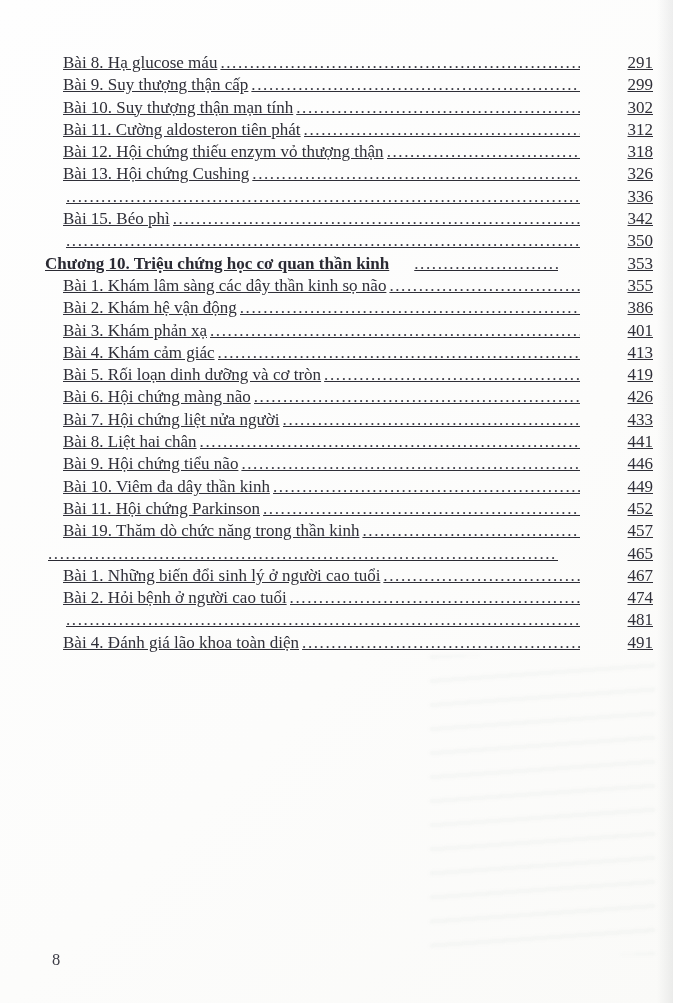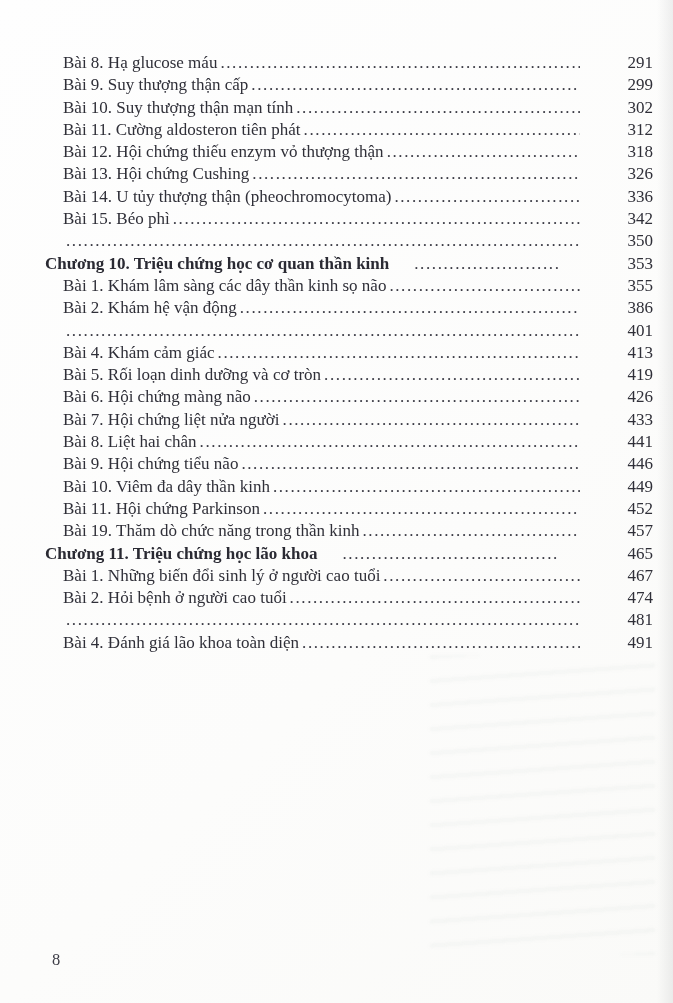--- a/index.html
+++ b/index.html
@@ -54,20 +54,21 @@
     right: 20px;
     color: #2f2f38;
     font-size: 17px;
   }
   .toc-row {
     display: flex;
     align-items: stretch;
     height: 22.3px;
     line-height: 22.3px;
     white-space: nowrap;
+    text-decoration: underline;
   }
   .toc-row.chapter {
     font-weight: 700;
     color: #2a2a33;
     gap: 22px;
   }
   .toc-row.item {
     padding-left: 18px;
   }
   .toc-row .lab {
@@ -133,21 +134,20 @@
       <span class="lab">Bài 12. Hội chứng thiếu enzym vỏ thượng thận</span>
       <span class="dots">..........................................................................................................................................................................</span>
       <span class="pg">318</span>
     </div>
     <div class="toc-row item">
       <span class="lab">Bài 13. Hội chứng Cushing</span>
       <span class="dots">..........................................................................................................................................................................</span>
       <span class="pg">326</span>
     </div>
     <div class="toc-row item">
-      <span class="lab">Bài 14. U tủy thượng thận (pheochromocytoma)</span>
       <span class="dots">..........................................................................................................................................................................</span>
       <span class="pg">336</span>
     </div>
     <div class="toc-row item">
       <span class="lab">Bài 15. Béo phì</span>
       <span class="dots">..........................................................................................................................................................................</span>
       <span class="pg">342</span>
     </div>
     <div class="toc-row item">
       <span class="dots">..........................................................................................................................................................................</span>
@@ -162,20 +162,21 @@
       <span class="lab">Bài 1. Khám lâm sàng các dây thần kinh sọ não</span>
       <span class="dots">..........................................................................................................................................................................</span>
       <span class="pg">355</span>
     </div>
     <div class="toc-row item">
       <span class="lab">Bài 2. Khám hệ vận động</span>
       <span class="dots">..........................................................................................................................................................................</span>
       <span class="pg">386</span>
     </div>
     <div class="toc-row item">
+      <span class="lab">Bài 3. Khám phản xạ</span>
       <span class="dots">..........................................................................................................................................................................</span>
       <span class="pg">401</span>
     </div>
     <div class="toc-row item">
       <span class="lab">Bài 4. Khám cảm giác</span>
       <span class="dots">..........................................................................................................................................................................</span>
       <span class="pg">413</span>
     </div>
     <div class="toc-row item">
       <span class="lab">Bài 5. Rối loạn dinh dưỡng và cơ tròn</span>
@@ -211,21 +212,20 @@
       <span class="lab">Bài 11. Hội chứng Parkinson</span>
       <span class="dots">..........................................................................................................................................................................</span>
       <span class="pg">452</span>
     </div>
     <div class="toc-row item">
       <span class="lab">Bài 19. Thăm dò chức năng trong thần kinh</span>
       <span class="dots">..........................................................................................................................................................................</span>
       <span class="pg">457</span>
     </div>
     <div class="toc-row chapter">
-      <span class="lab">Chương 11. Triệu chứng học lão khoa</span>
       <span class="dots">..........................................................................................................................................................................</span>
       <span class="pg">465</span>
     </div>
     <div class="toc-row item">
       <span class="lab">Bài 1. Những biến đổi sinh lý ở người cao tuổi</span>
       <span class="dots">..........................................................................................................................................................................</span>
       <span class="pg">467</span>
     </div>
     <div class="toc-row item">
       <span class="lab">Bài 2. Hỏi bệnh ở người cao tuổi</span>

